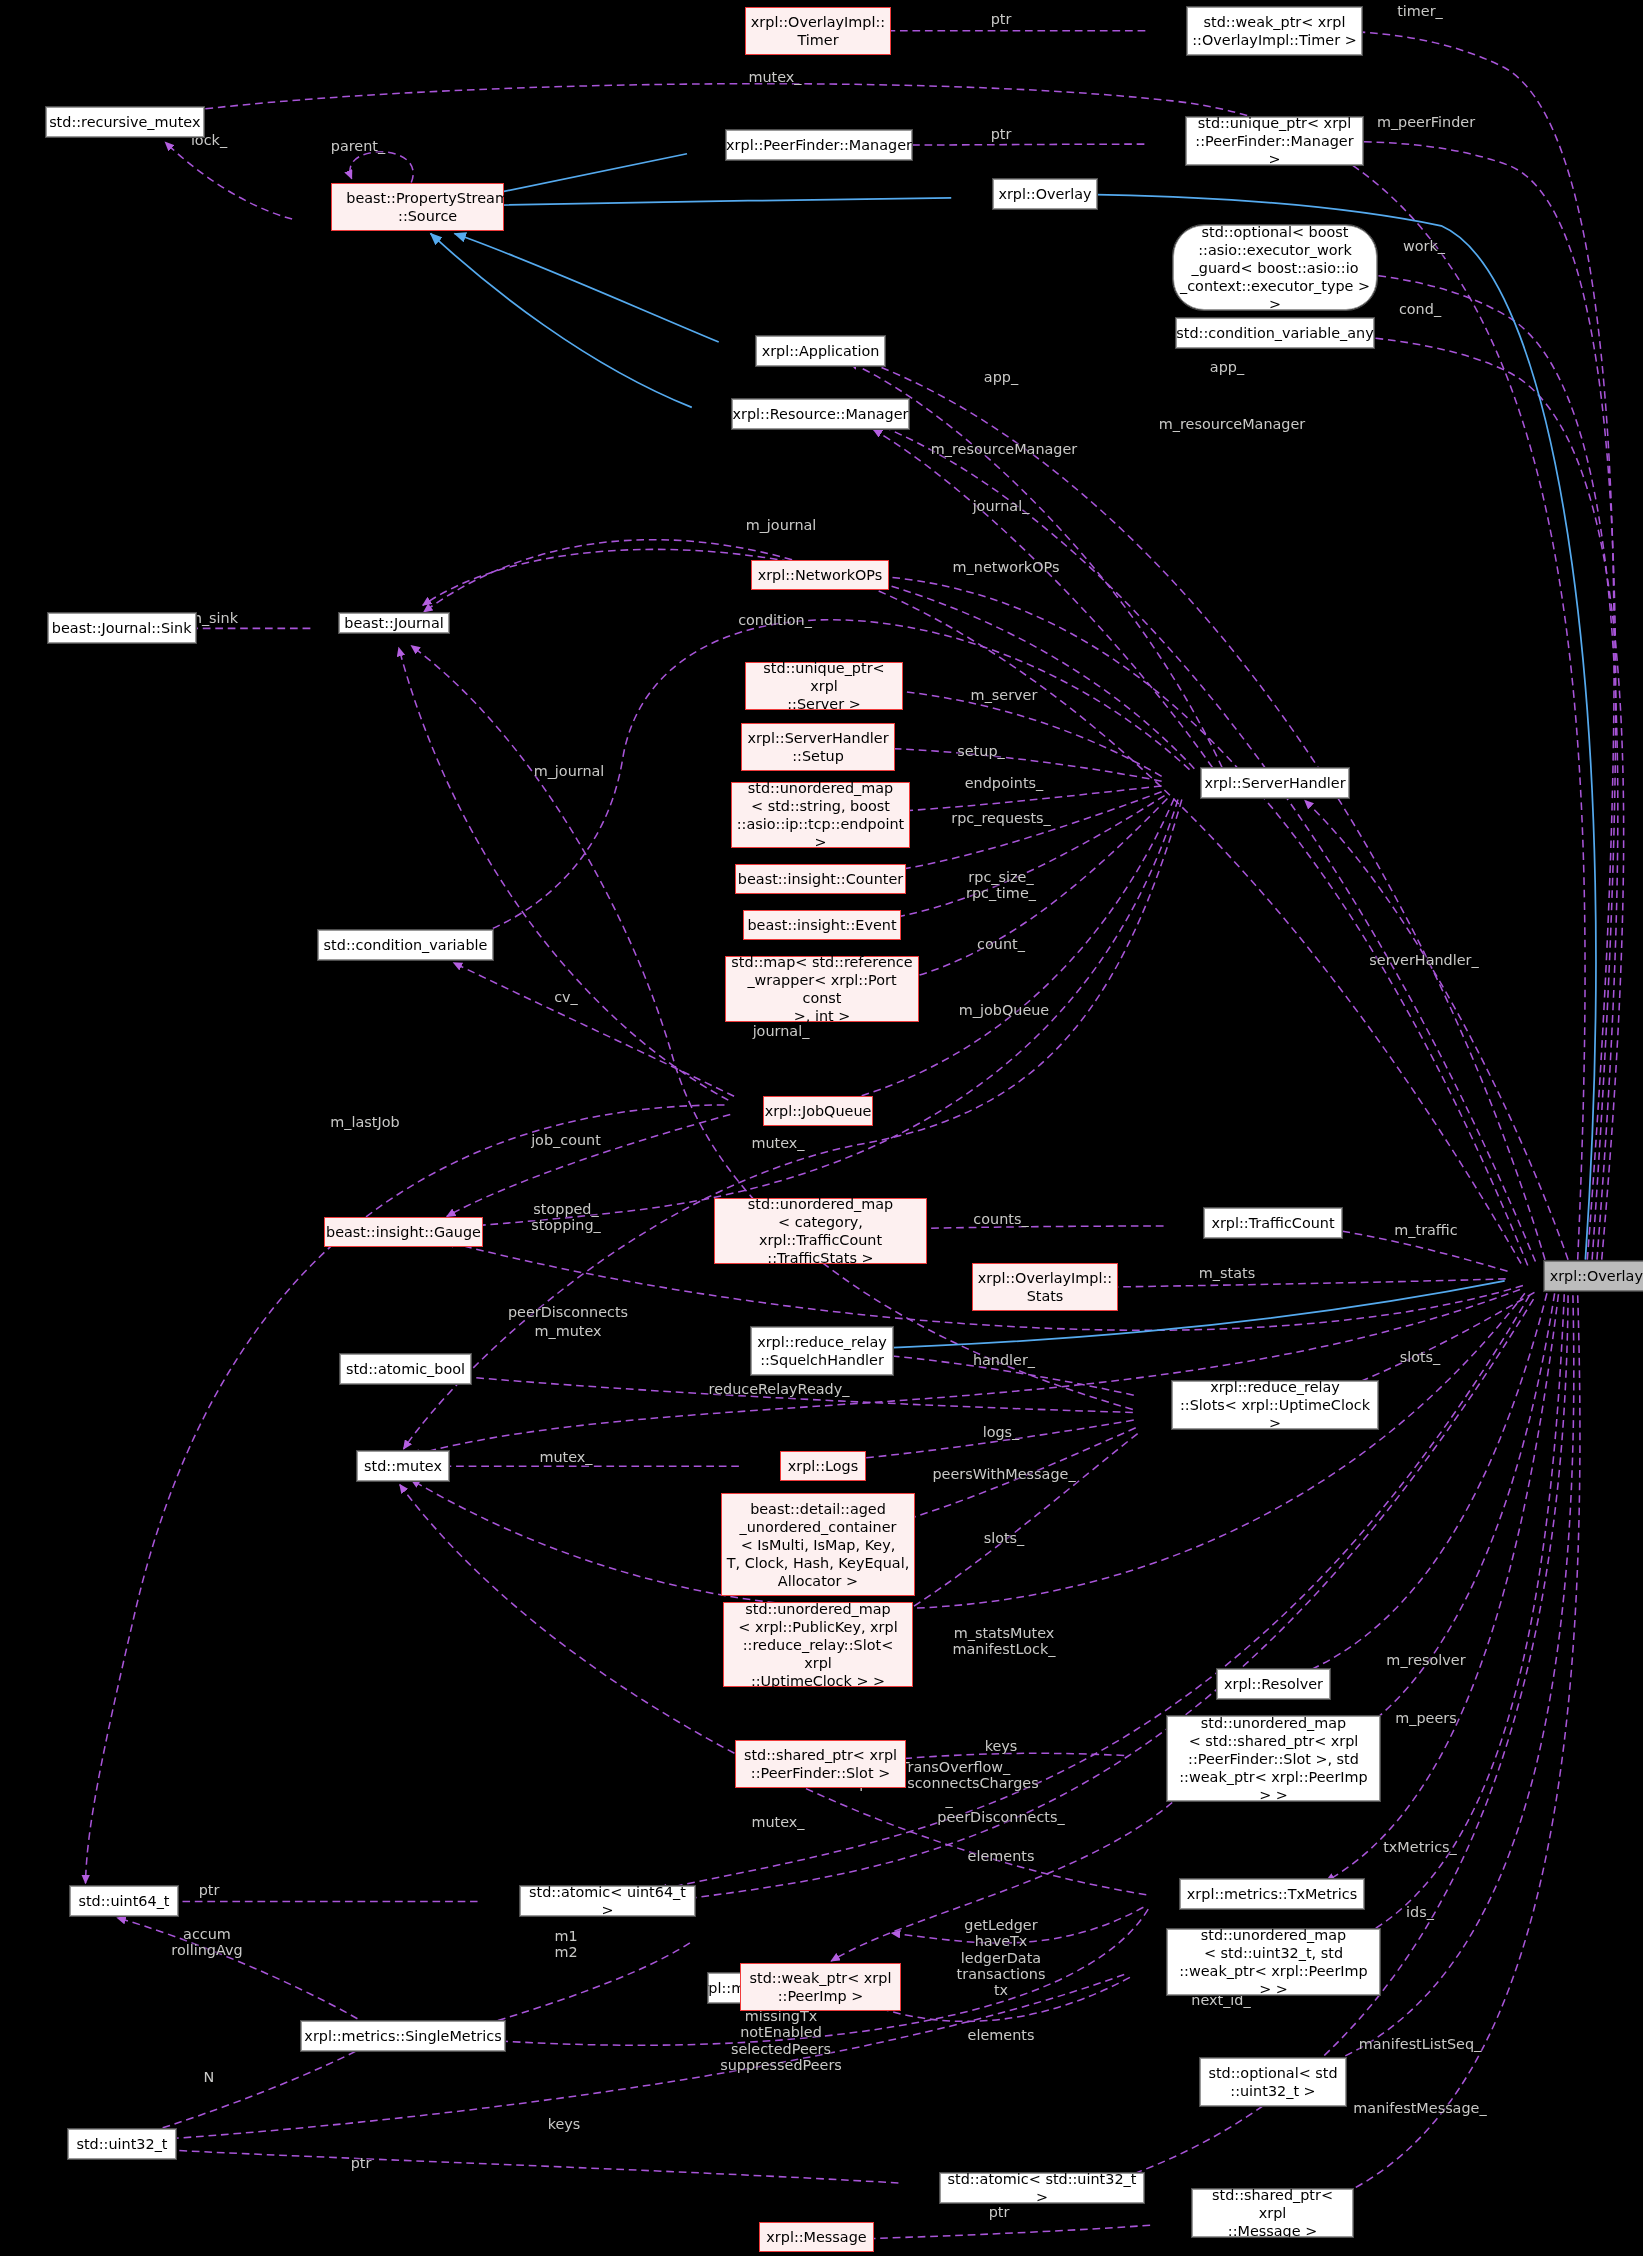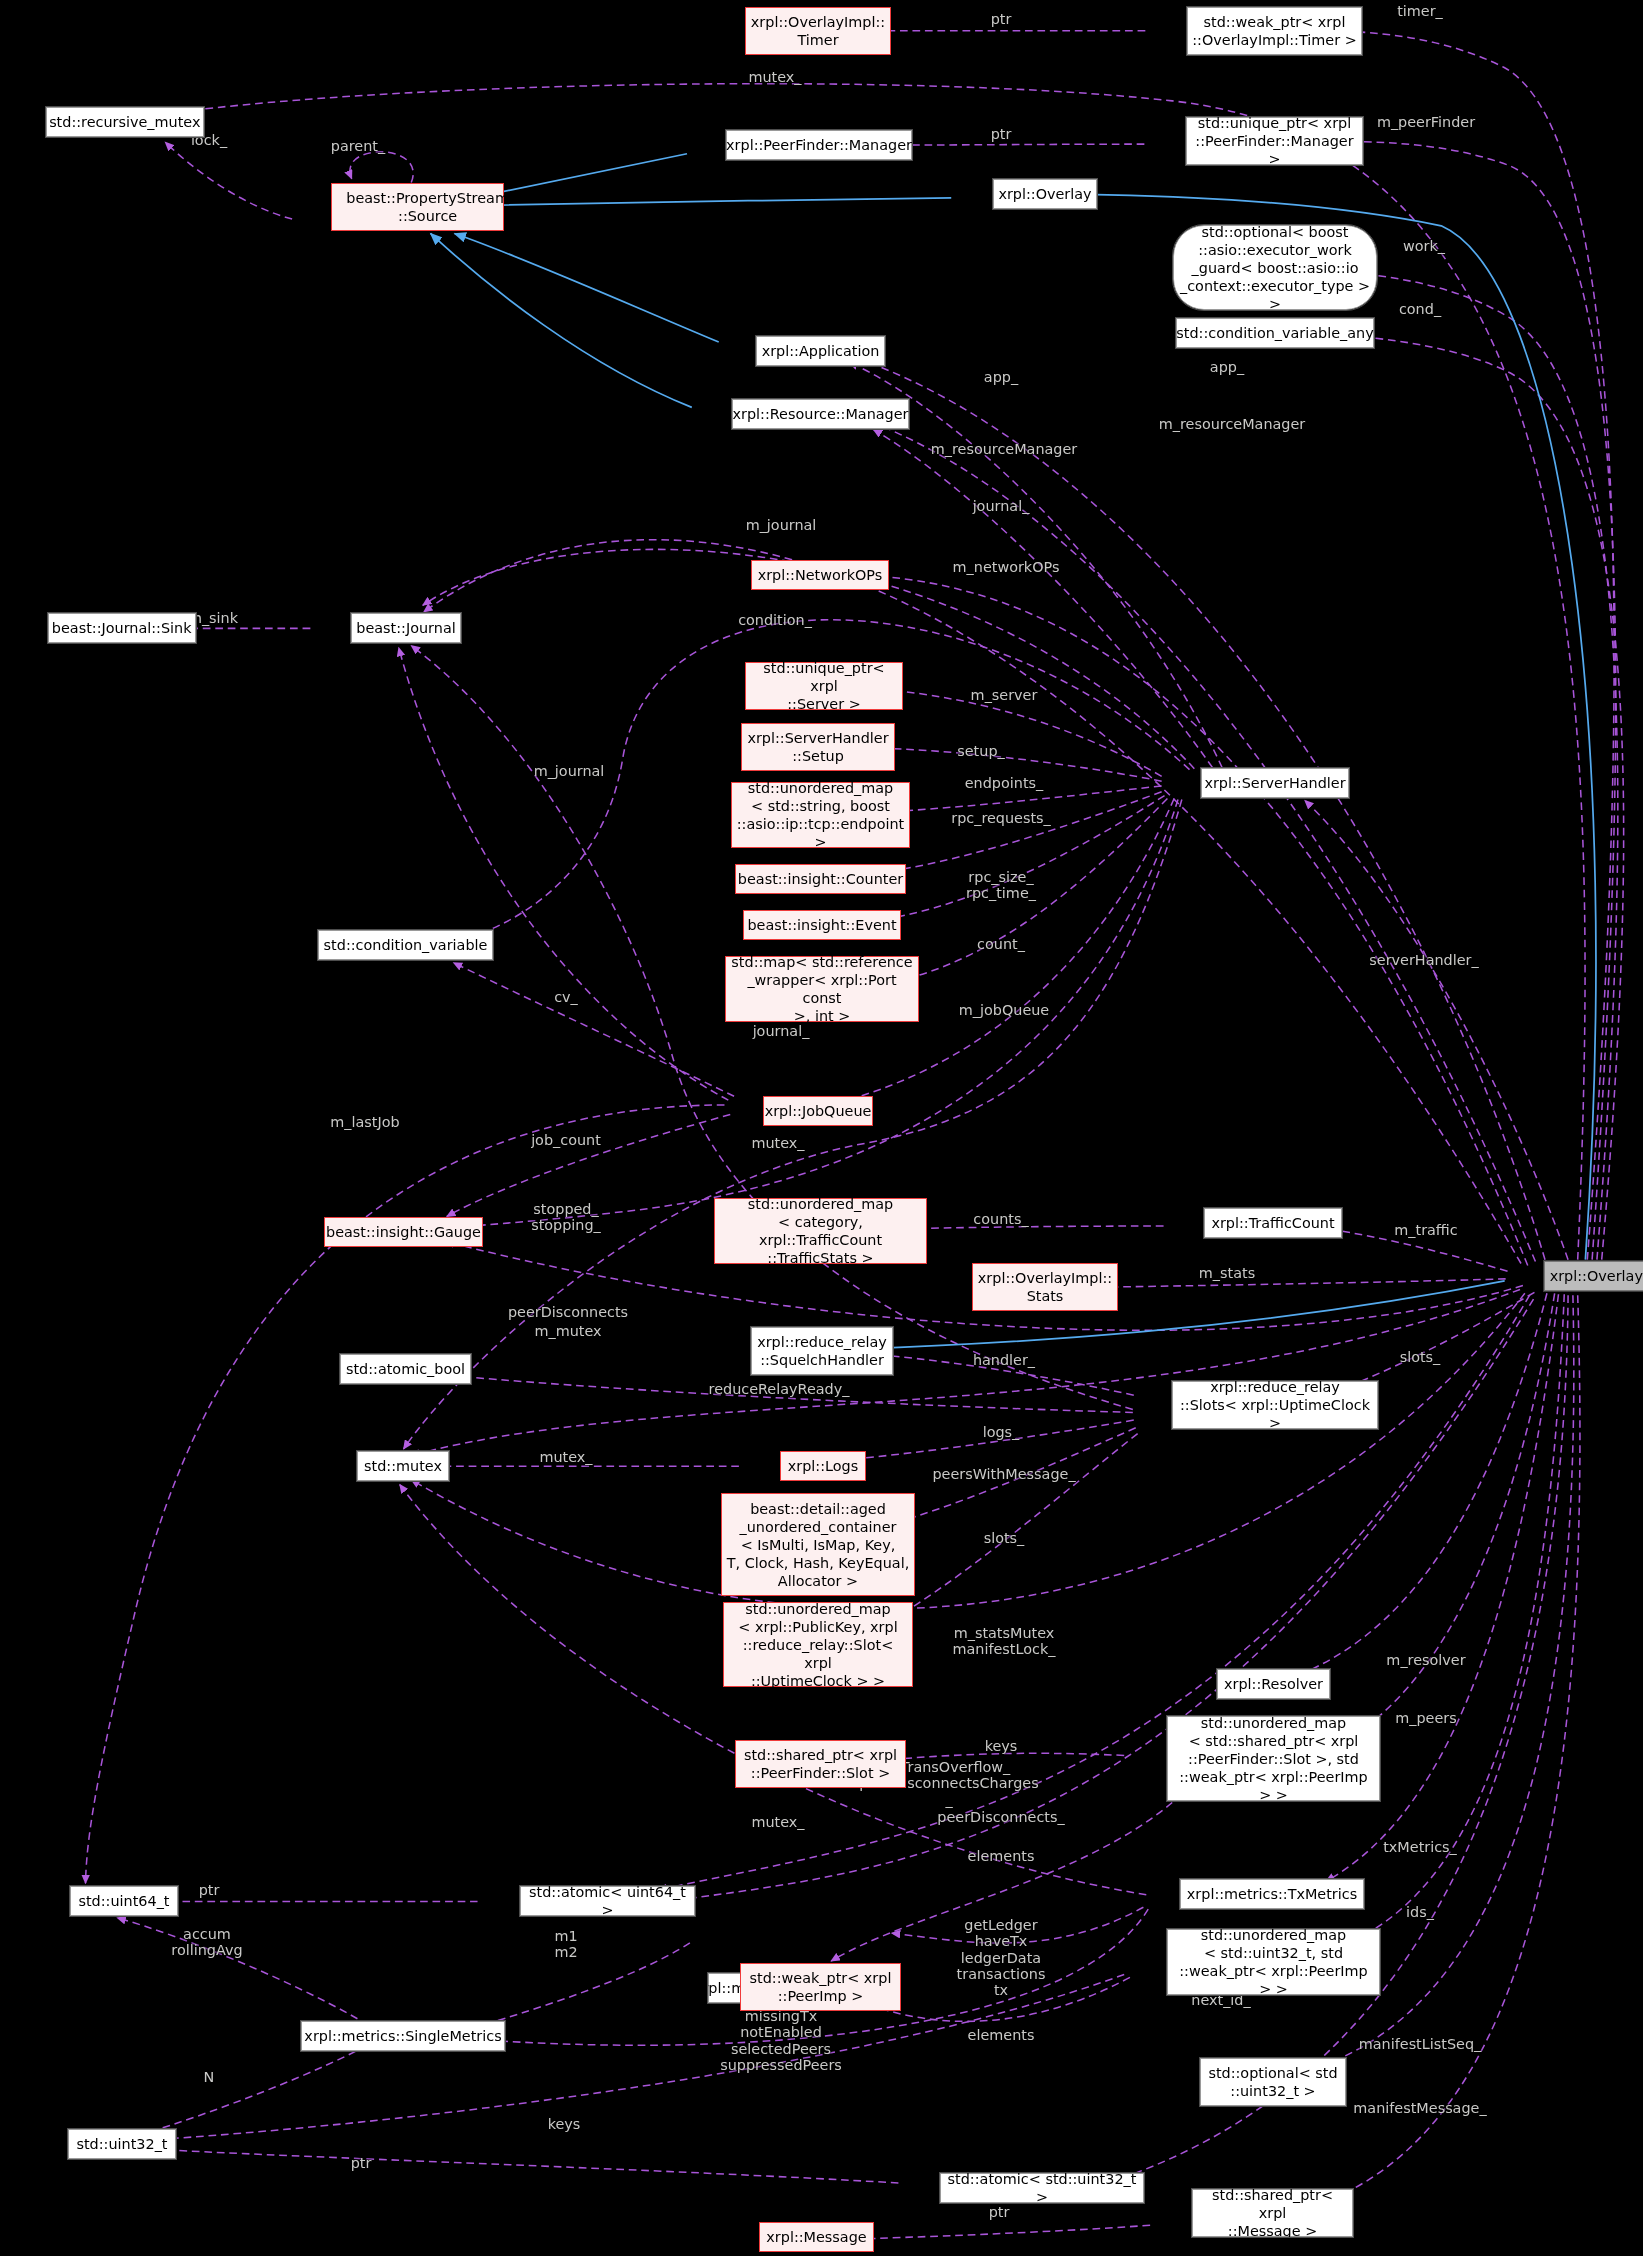--- a/index.html
+++ b/index.html
@@ -199,21 +199,21 @@
     <div class="node plain" style="left: 953px; top: 179px; width: 104px; height: 30px;">xrpl::Overlay</div>
     <div class="node plain" style="left: 1133px; top: 225px; width: 204px; height: 85px; border-radius: 31px;">std::optional&lt; boost
 ::asio::executor_work
 _guard&lt; boost::asio::io
 _context::executor_type &gt; &gt;</div>
     <div class="node plain" style="left: 1136px; top: 318px; width: 198px; height: 30px;">std::condition_variable_any</div>
     <div class="node plain" style="left: 716px; top: 336px; width: 129px; height: 30px;">xrpl::Application</div>
     <div class="node plain" style="left: 692px; top: 399px; width: 177px; height: 30px;">xrpl::Resource::Manager</div>
     <div class="node related" style="left: 711px; top: 560px; width: 138px; height: 30px;">xrpl::NetworkOPs</div>
     <div class="node plain" style="left: 7.7px; top: 613px; width: 148px; height: 30px;">beast::Journal::Sink</div>
-    <div class="node plain" style="left: 311px; top: 613px; width: 110px; height: 30px;">beast::Journal</div>
+    <div class="node plain" style="left: 299px; top: 613px; width: 110px; height: 20px;">beast::Journal</div>
     <div class="node related" style="left: 705px; top: 662px; width: 158px; height: 48px;">std::unique_ptr&lt; xrpl
 ::Server &gt;</div>
     <div class="node related" style="left: 701px; top: 723px; width: 154px; height: 48px;">xrpl::ServerHandler
 ::Setup</div>
     <div class="node plain" style="left: 1161px; top: 768px; width: 148px; height: 30px;">xrpl::ServerHandler</div>
     <div class="node related" style="left: 691px; top: 782px; width: 179px; height: 66px;">std::unordered_map
 &lt; std::string, boost
 ::asio::ip::tcp::endpoint &gt;</div>
     <div class="node related" style="left: 695px; top: 864px; width: 171px; height: 30px;">beast::insight::Counter</div>
     <div class="node related" style="left: 703px; top: 910px; width: 158px; height: 30px;">beast::insight::Event</div>

